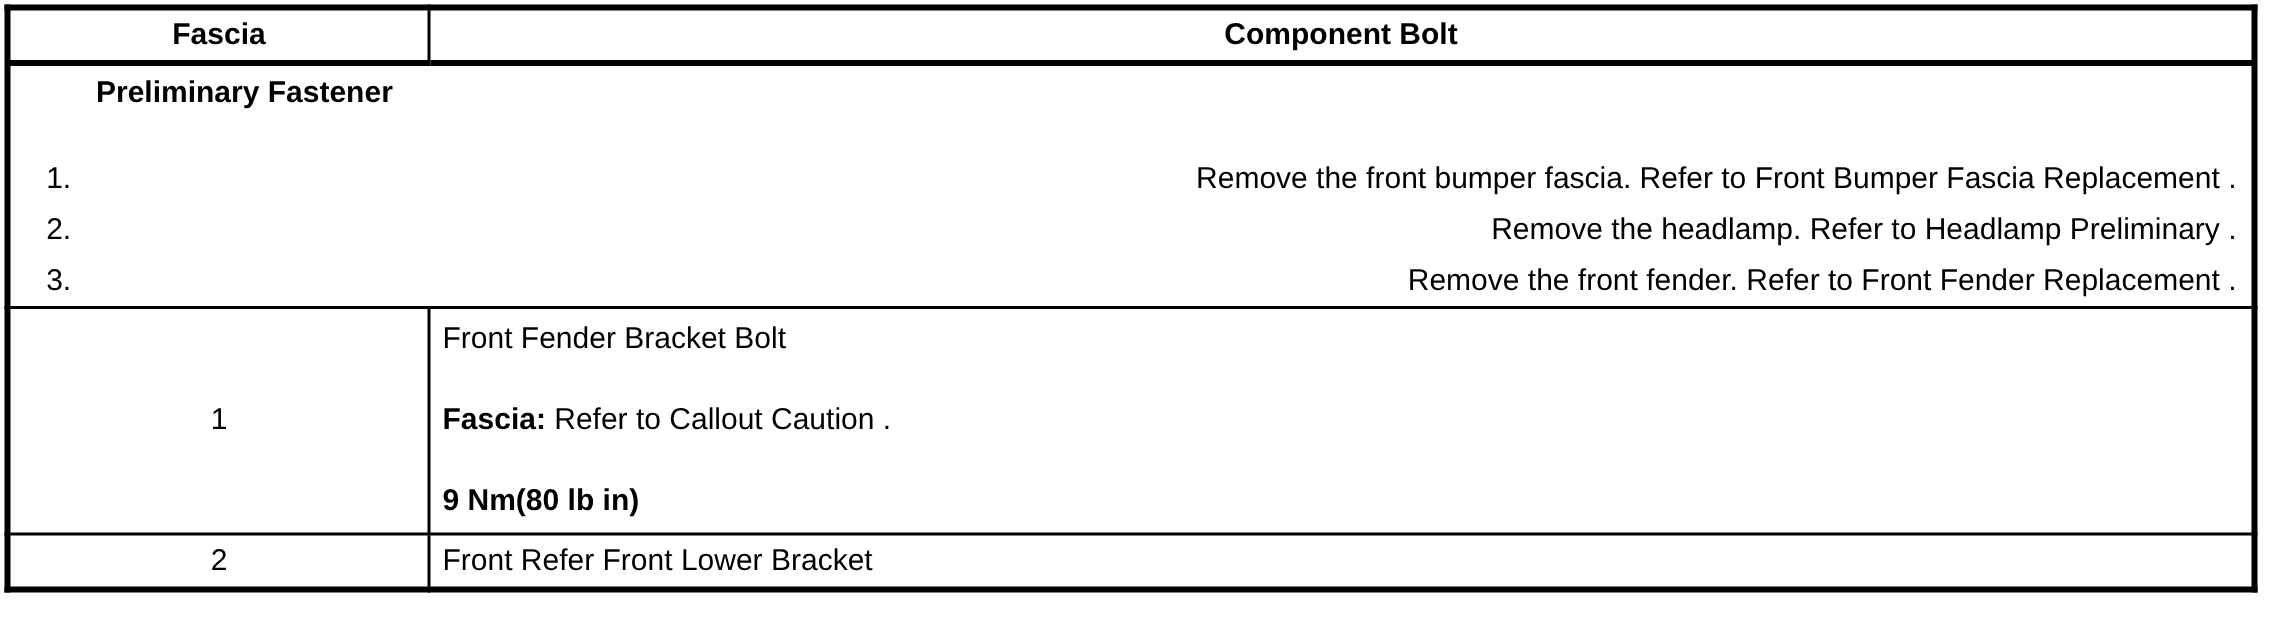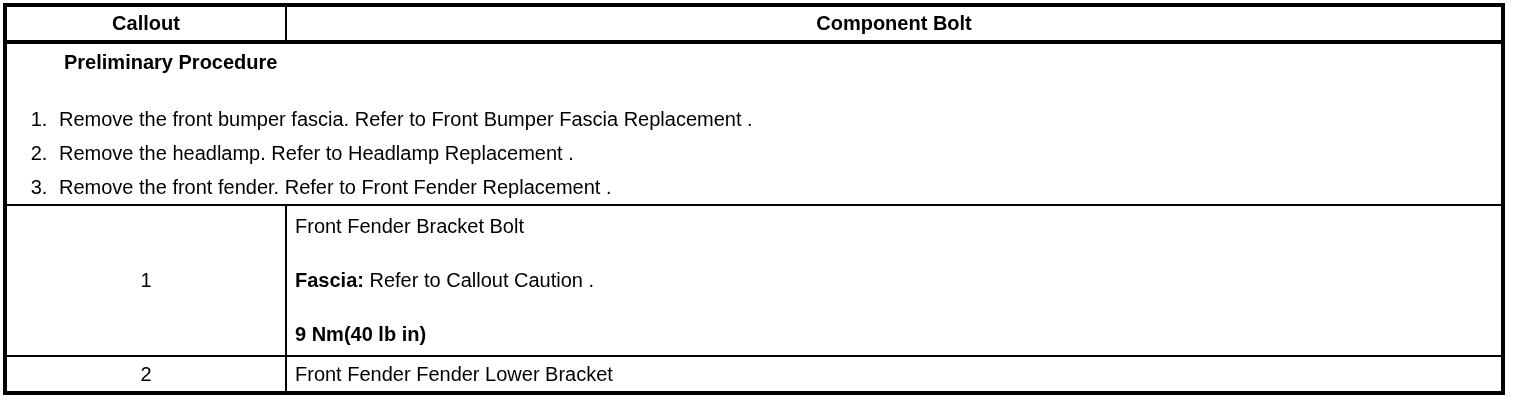--- a/index.html
+++ b/index.html
@@ -50,20 +50,21 @@
     padding-left: 57px;
     line-height: 23px;
   }
   ol.prelim-steps {
     margin: 28px 0 0 0;
     padding-left: 46px;
   }
   ol.prelim-steps li {
     line-height: 34px;
     padding-left: 6px;
+    text-align: right;
   }
 
   
   td.callout-cell {
     text-align: center;
     vertical-align: middle;
     border-right: 2px solid #000000;
     padding: 0;
   }
   tr.component-row-1 td { border-bottom: 2px solid #000000; }
@@ -91,44 +92,44 @@
 </head>
 <body>
 
 <table class="component-table">
   <colgroup>
     <col class="col-callout">
     <col>
   </colgroup>
   <tbody>
     <tr class="header-row">
-      <th class="callout-h">Callout</th>
+      <th class="callout-h">Fascia</th>
       <th>Component Bolt</th>
     </tr>
 
     <tr>
       <td class="prelim-cell" colspan="2">
-        <div class="prelim-title">Preliminary Procedure</div>
+        <div class="prelim-title">Preliminary Fastener</div>
         <ol class="prelim-steps">
           <li>Remove the front bumper fascia. Refer to Front Bumper Fascia Replacement .</li>
-          <li>Remove the headlamp. Refer to Headlamp Replacement .</li>
+          <li>Remove the headlamp. Refer to Headlamp Preliminary .</li>
           <li>Remove the front fender. Refer to Front Fender Replacement .</li>
         </ol>
       </td>
     </tr>
 
     <tr class="component-row-1">
       <td class="callout-cell">1</td>
       <td class="component-cell">
         <p>Front Fender Bracket Bolt</p>
         <p><span class="bold">Fascia:</span><span> Refer to Callout Caution .</span></p>
-        <p class="bold">9 Nm(40 lb in)</p>
+        <p class="bold">9 Nm(80 lb in)</p>
       </td>
     </tr>
 
     <tr class="component-row-2">
       <td class="callout-cell">2</td>
       <td class="component-cell">
-        <span>Front Fender Fender Lower Bracket</span>
+        <span>Front Refer Front Lower Bracket</span>
       </td>
     </tr>
   </tbody>
 </table>
 
 </body></html>

